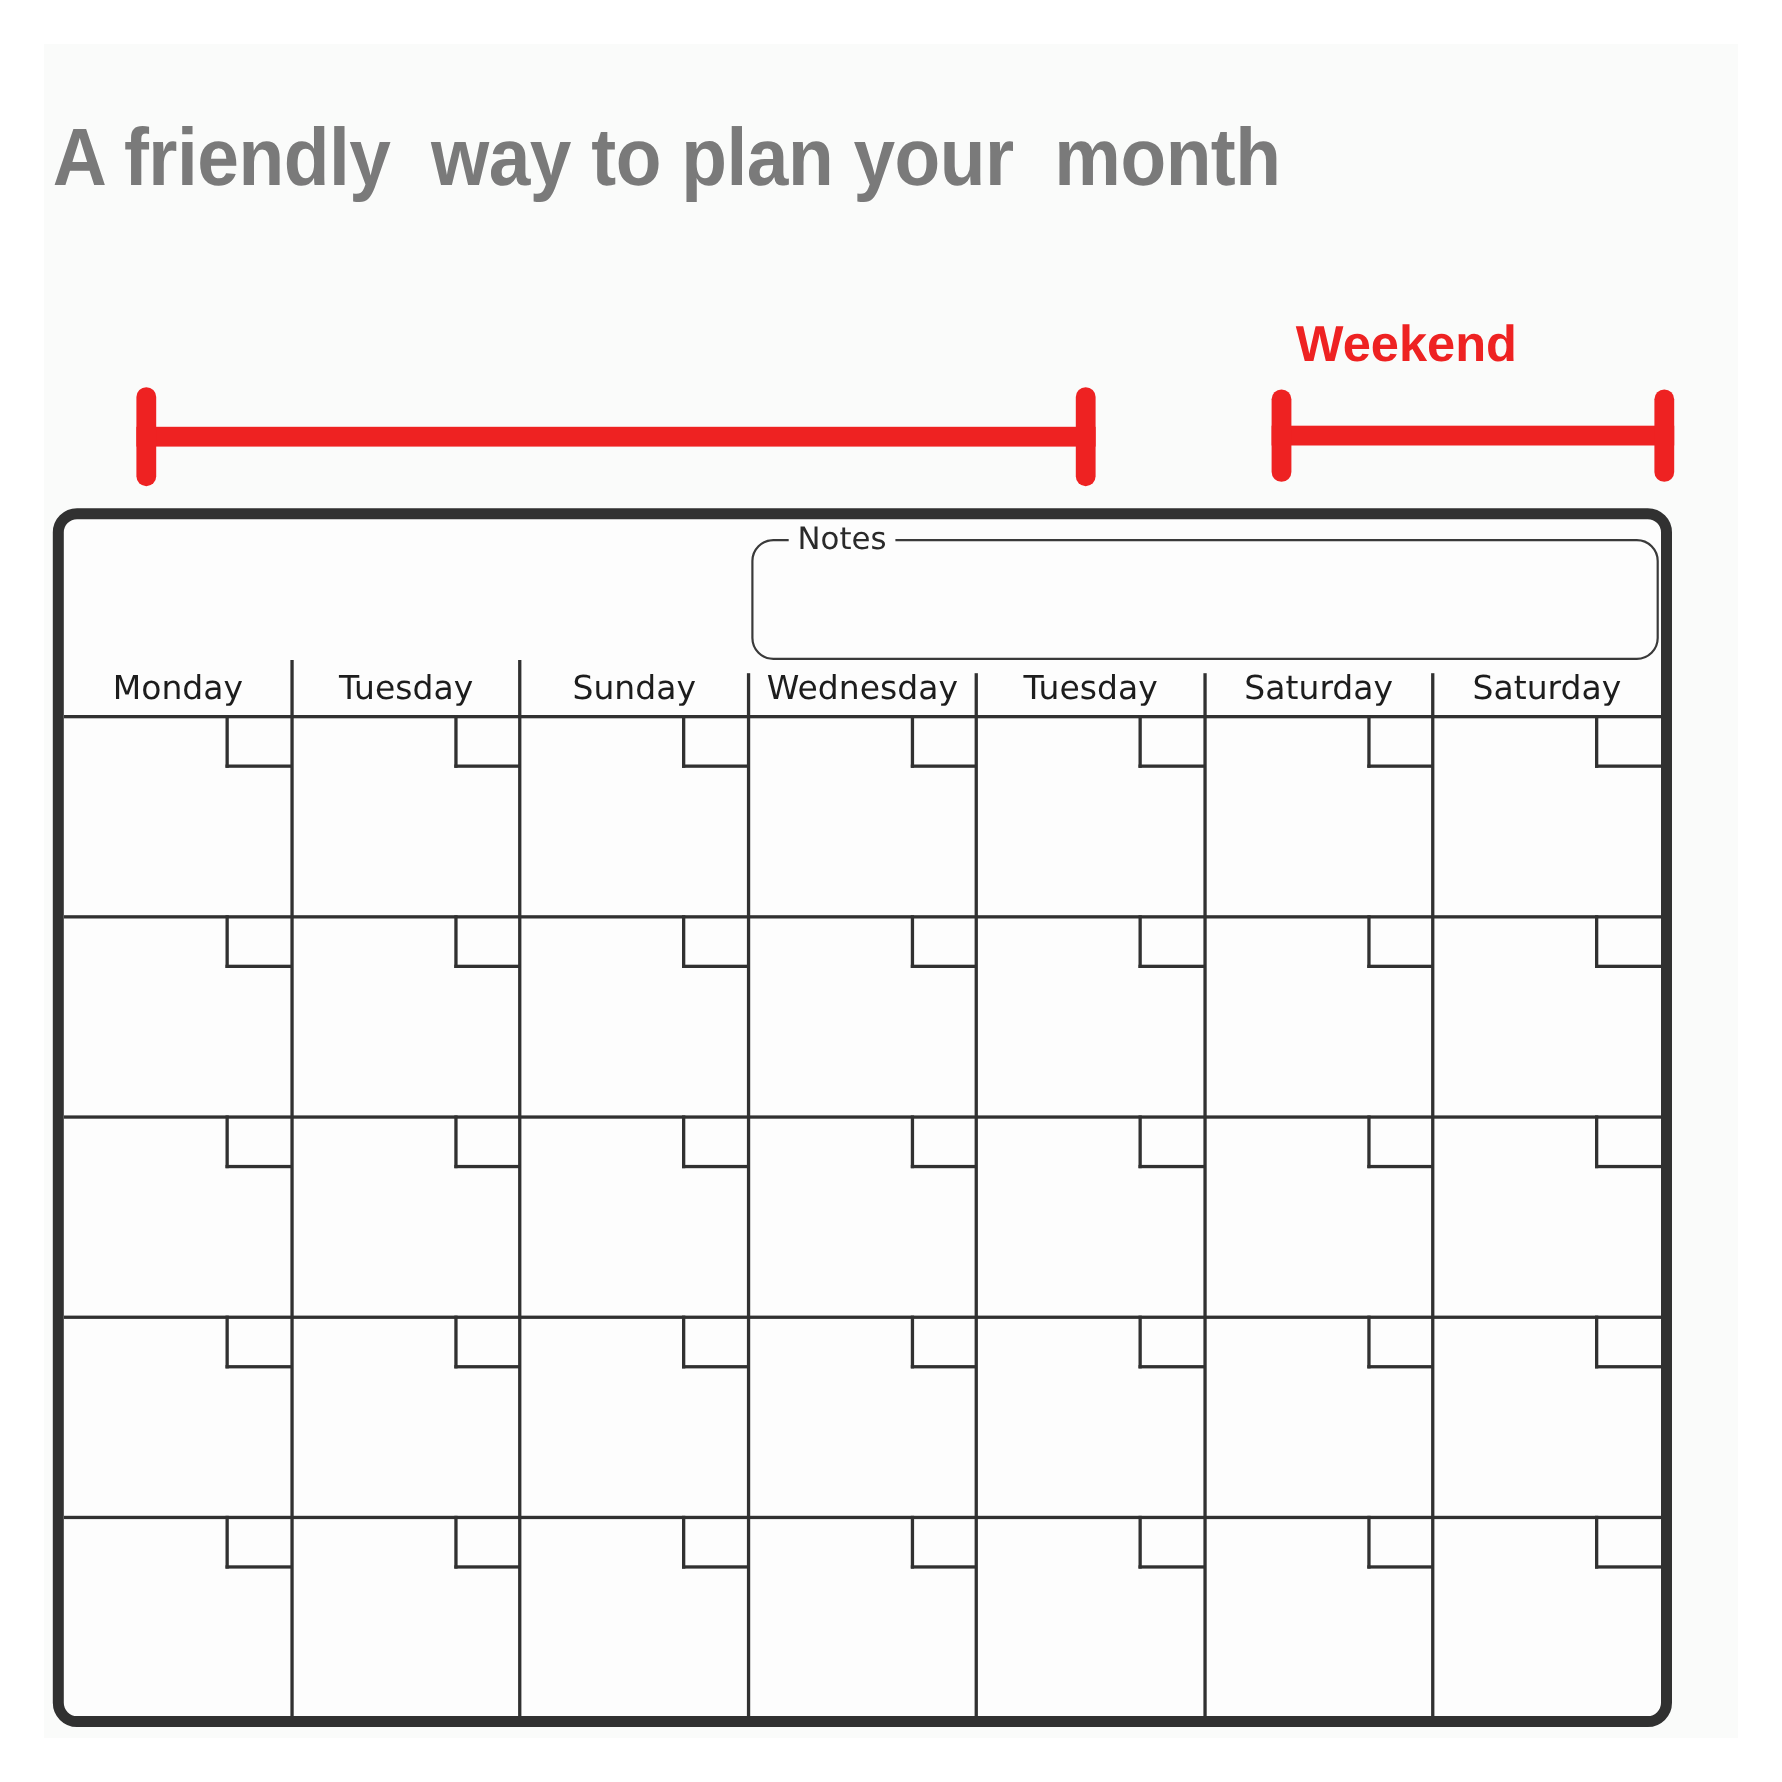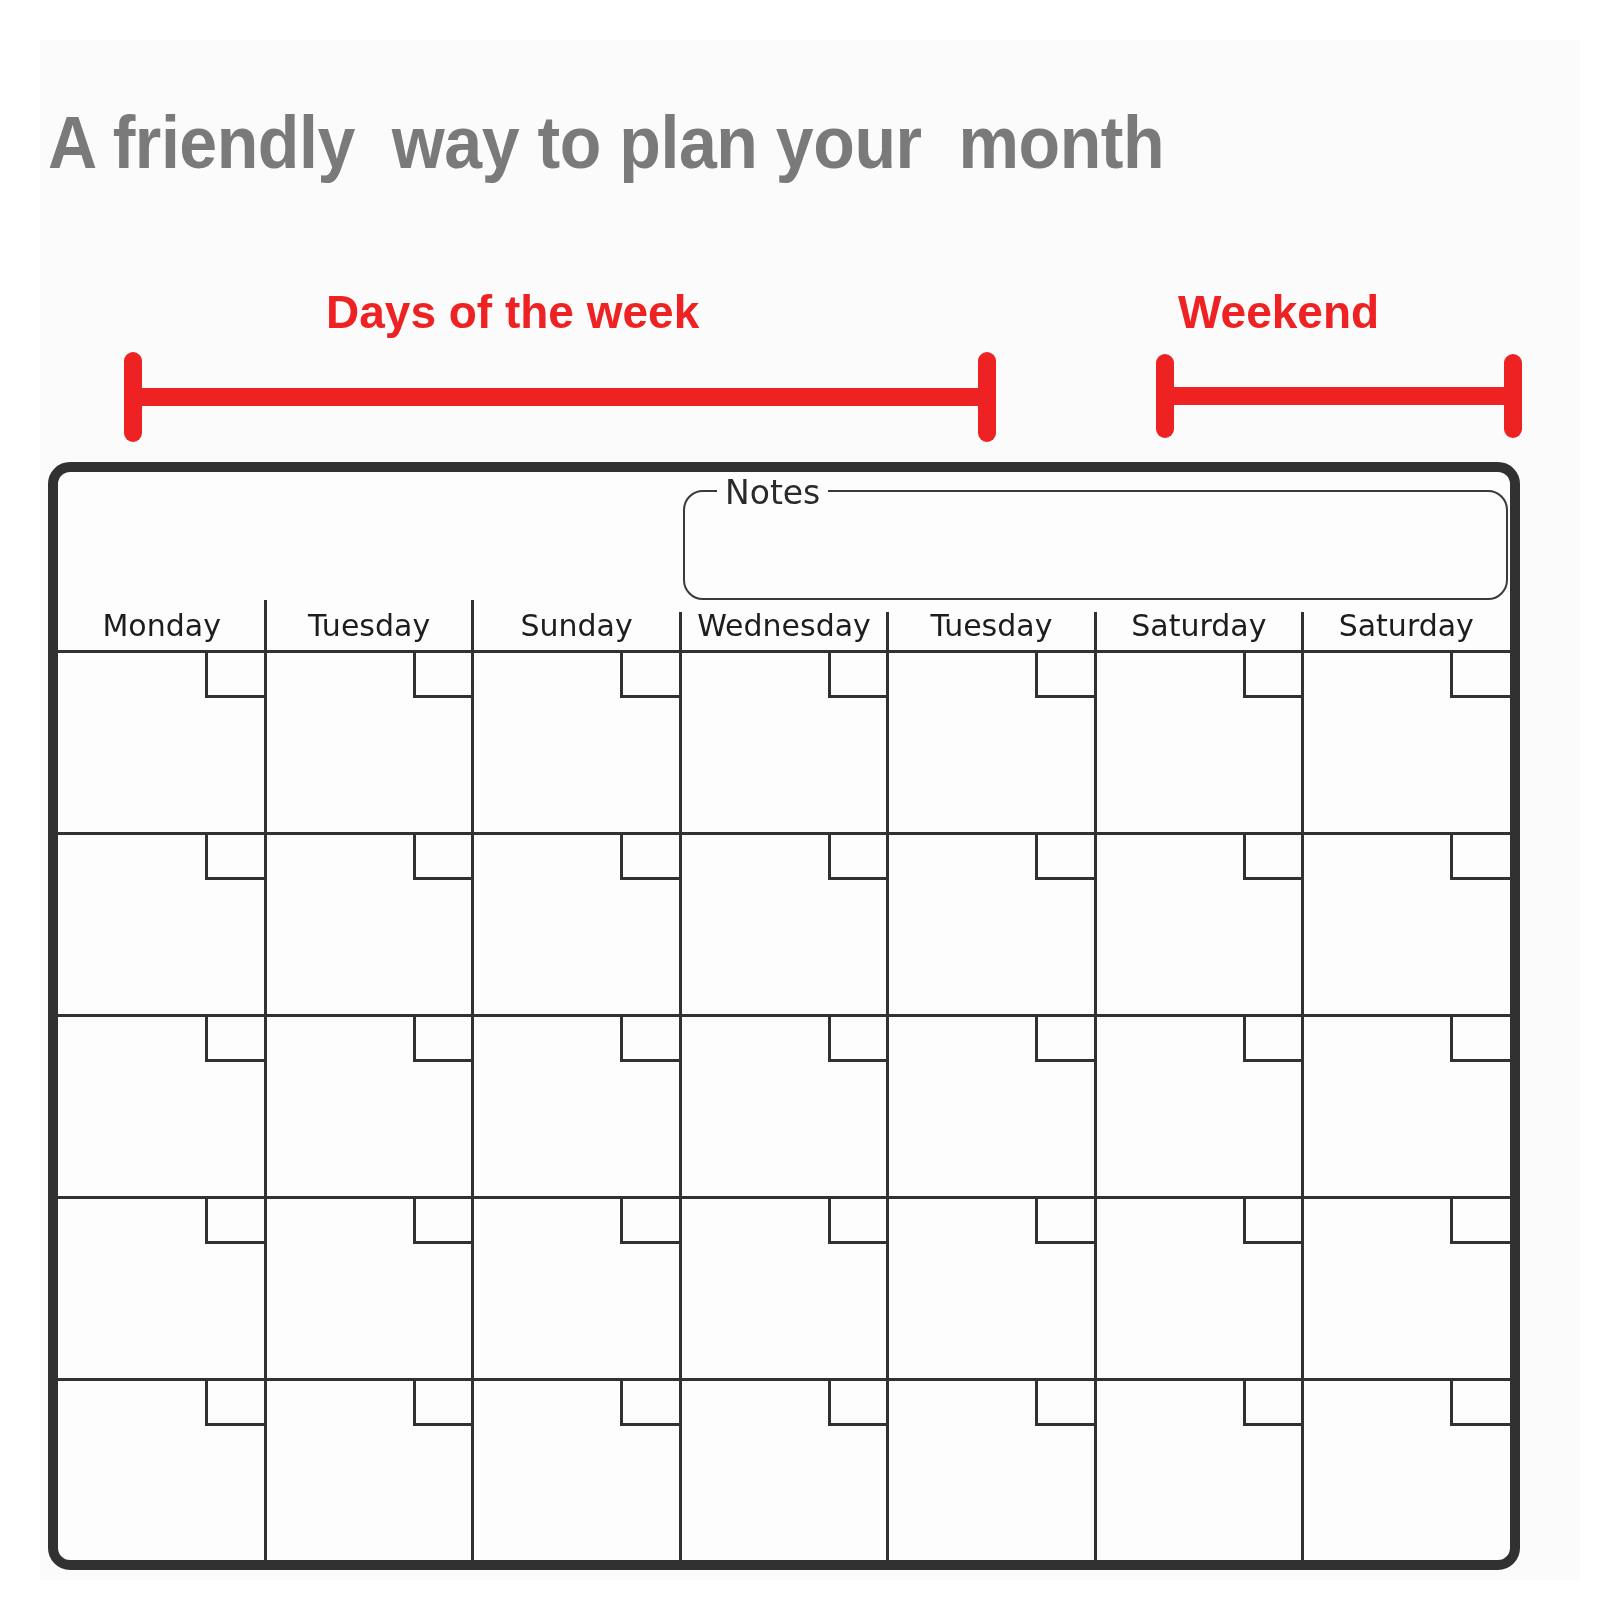--- a/index.html
+++ b/index.html
@@ -137,21 +137,21 @@
     border-radius: 20px;
     background: transparent;
   }
   #notes-legend {
     position: absolute;
     left: 32px;
     top: -19px;
     padding: 0 8px;
     background: #fdfdfd;
     font-family: "Comic Sans MS", "DejaVu Sans", sans-serif;
-    font-size: 33px;
+    font-size: 28px;
     color: #2a2a2a;
     white-space: nowrap;
   }
   #notes-surface {
     position: absolute;
     inset: 0;
   }
 
   
   #day-header {
@@ -198,21 +198,20 @@
   }
 </style>
 </head>
 <body>
 
 <div id="page">
   <div id="plate"></div>
 
   <div id="title">A friendly  way to plan your  month</div>
 
-  <div class="ann-label" id="label-weekdays">Days of the week</div>
   <div class="ann-label" id="label-weekend">Weekend</div>
 
   <div class="bracket" id="bracket-weekdays">
     <div class="bar"></div>
     <div class="cap left"></div>
     <div class="cap right"></div>
   </div>
   <div class="bracket" id="bracket-weekend">
     <div class="bar"></div>
     <div class="cap left"></div>

